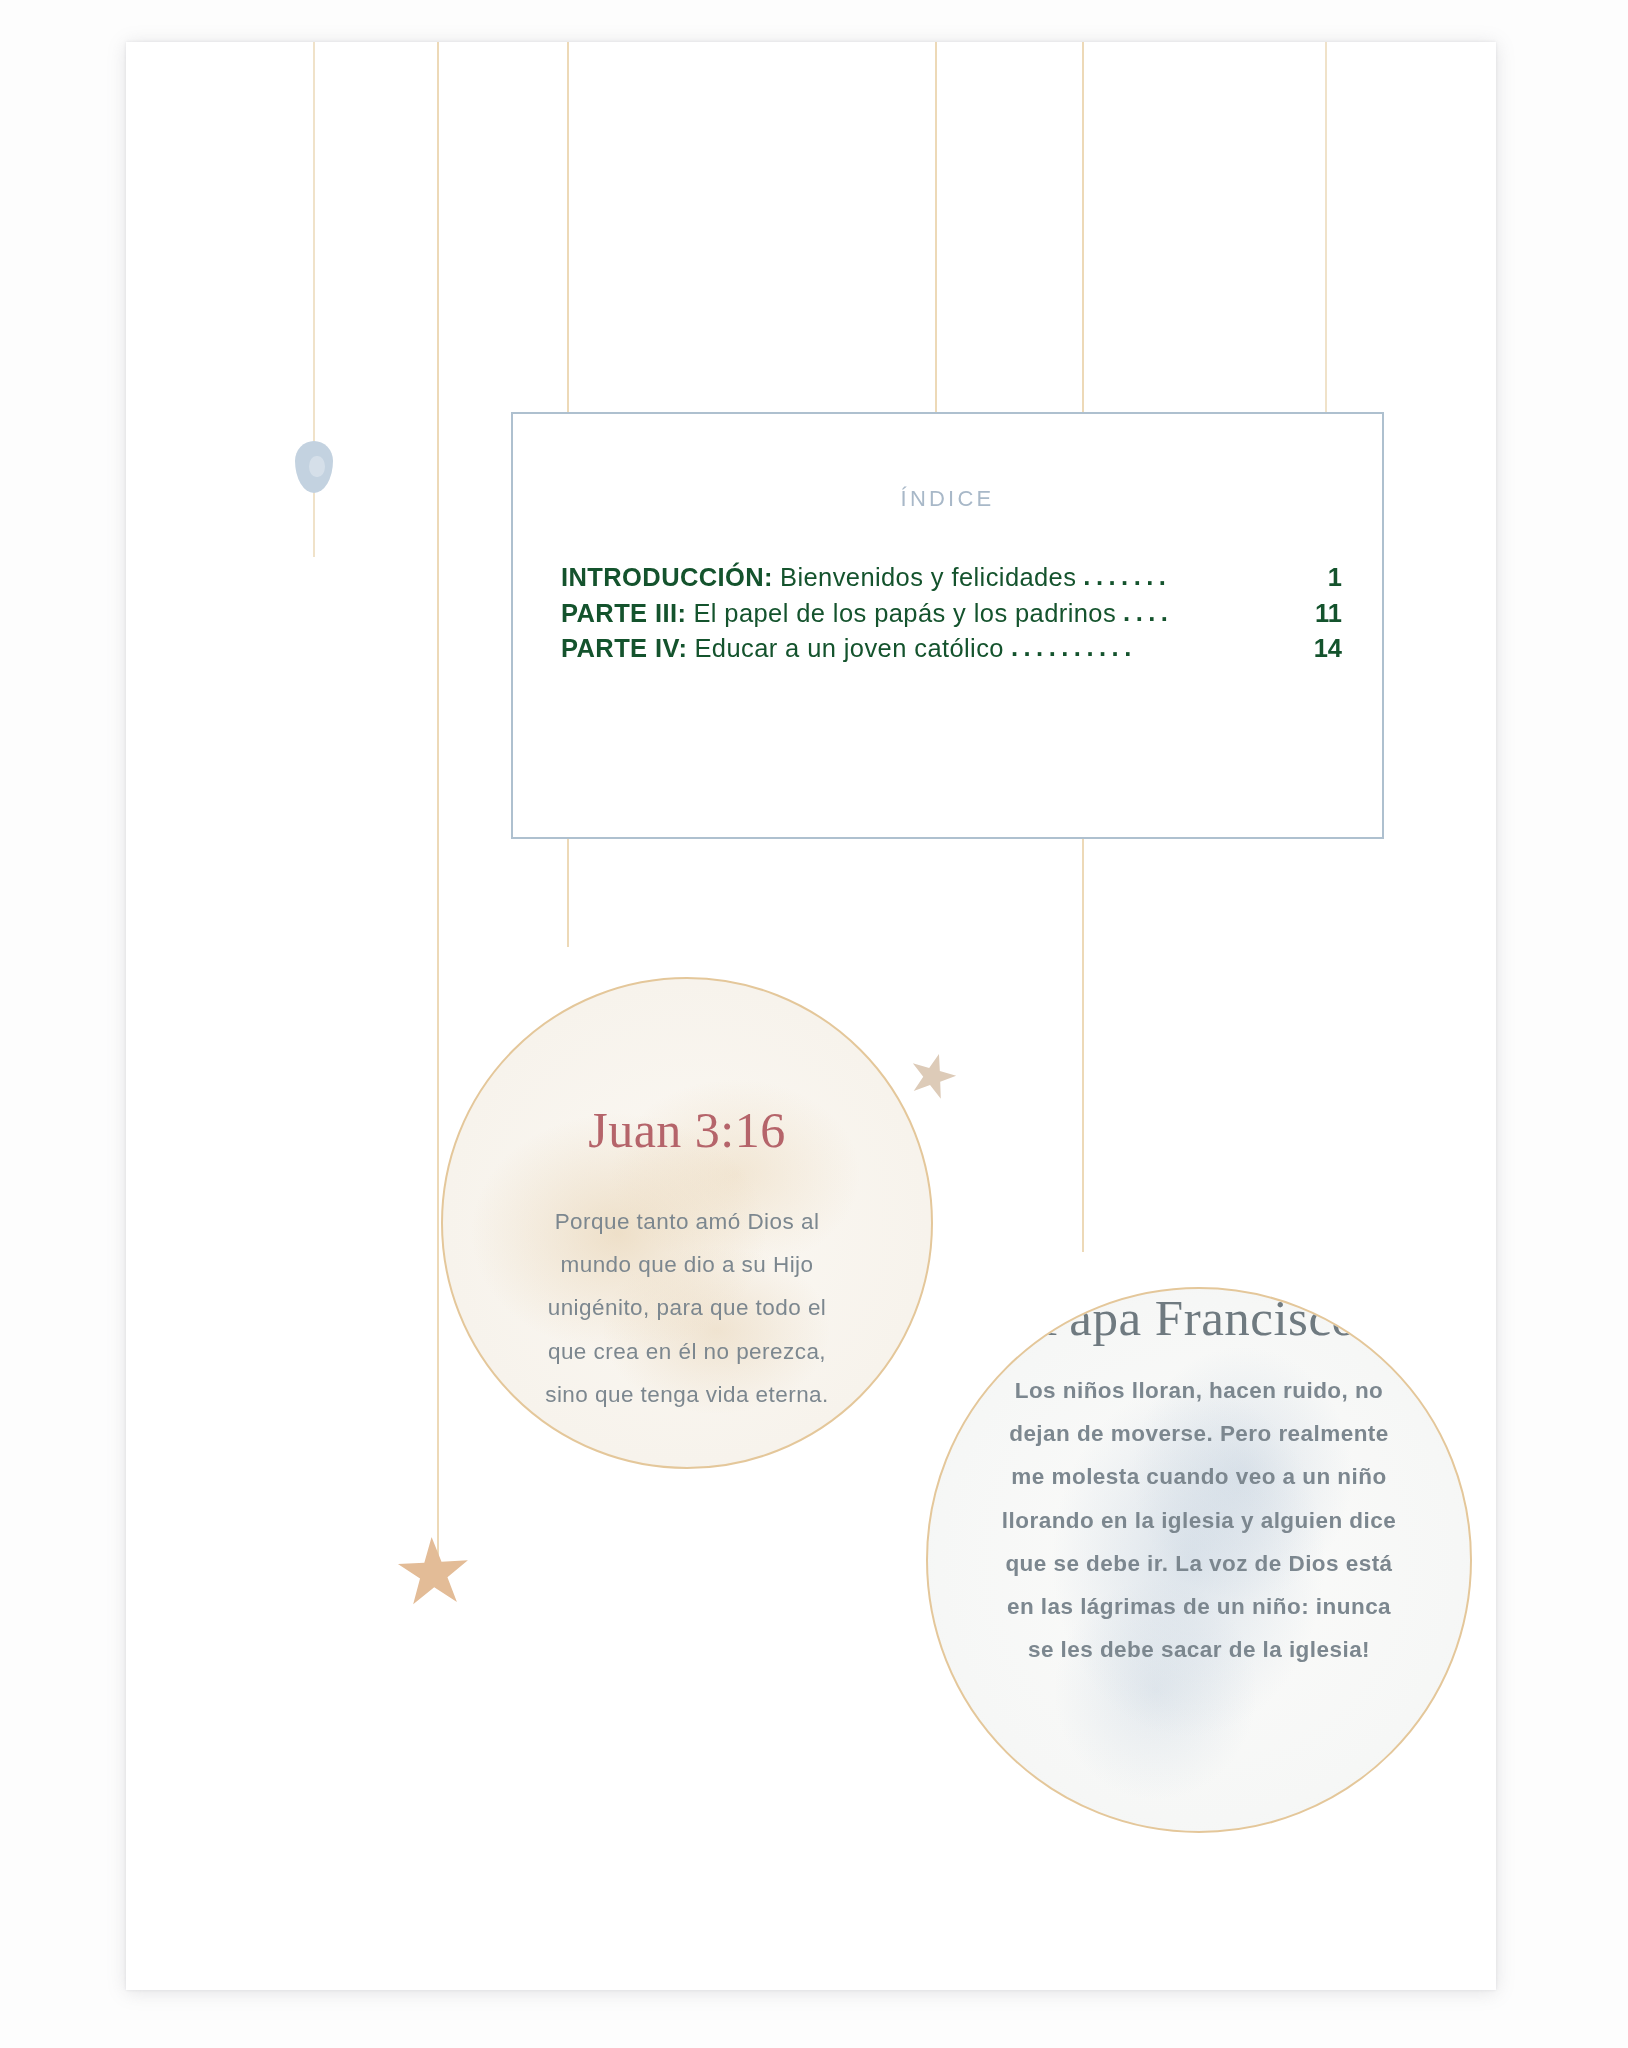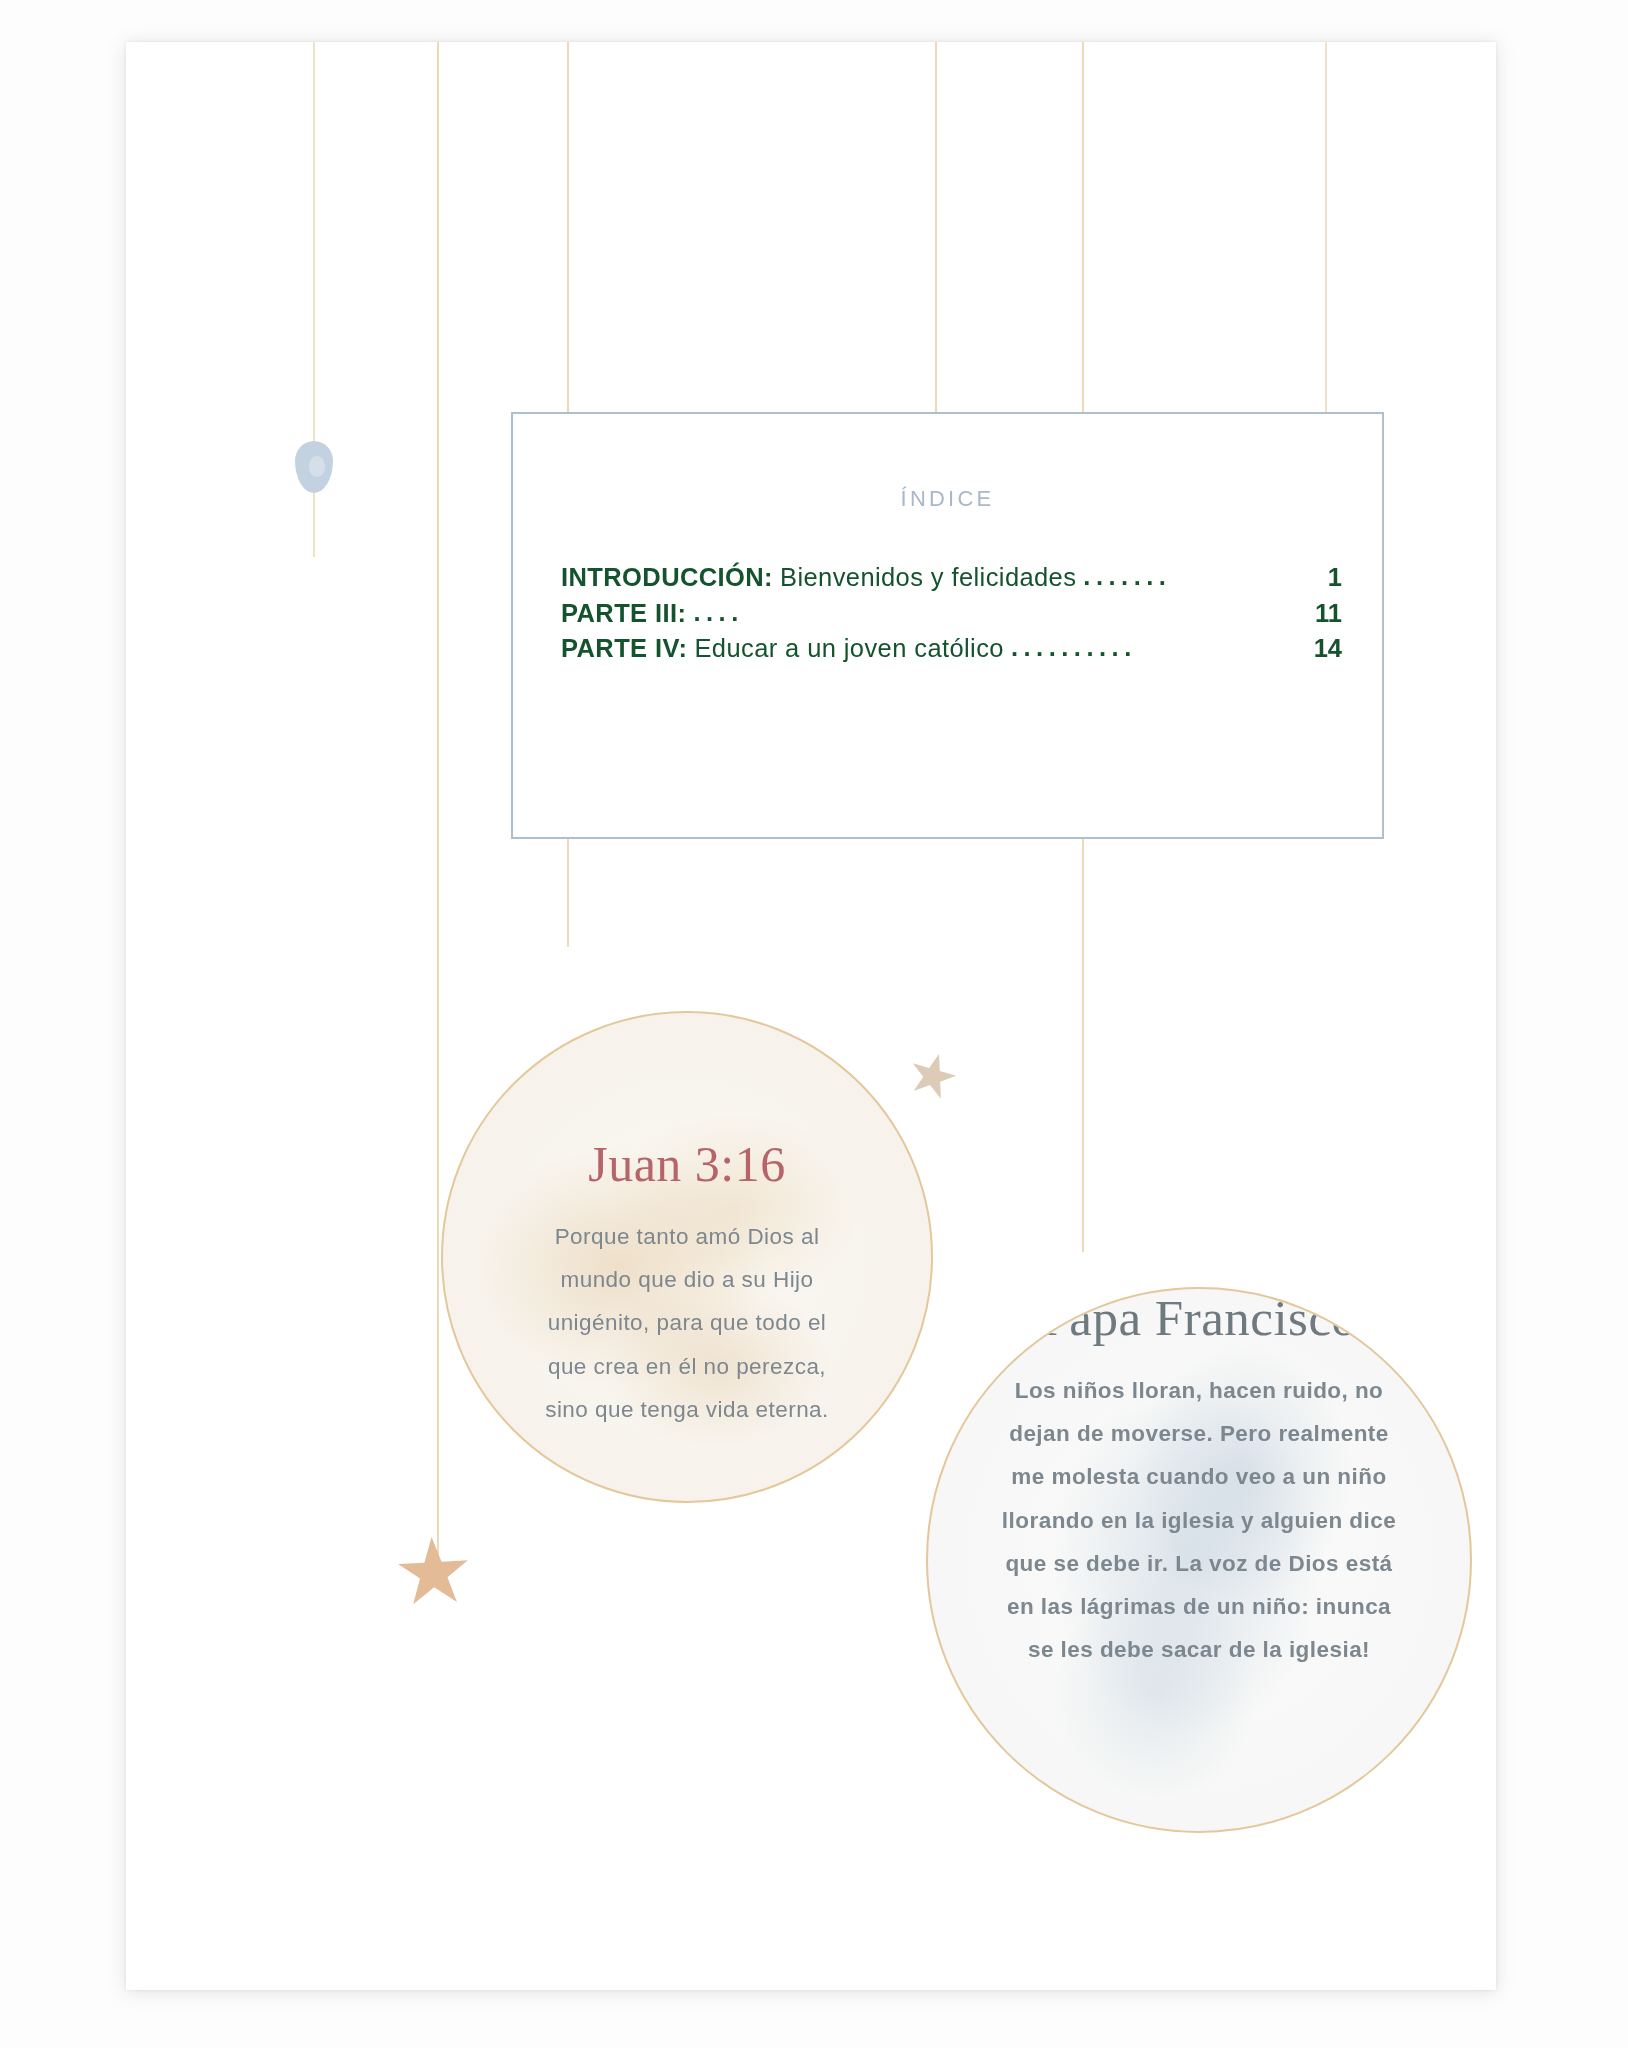--- a/index.html
+++ b/index.html
@@ -122,29 +122,30 @@
     border-radius: 50%;
     box-sizing: border-box;
     display: flex;
     flex-direction: column;
     align-items: center;
     overflow: hidden;
   }
 
   .circle-juan {
     left: 315px;
-    top: 969px;
+    top: 935px;
     width: 492px;
     height: 492px;
     border: 2px solid #e4c79a;
     background:
       radial-gradient(ellipse 42% 34% at 36% 52%, rgba(226,200,160,0.50) 0%, rgba(226,200,160,0) 72%),
       radial-gradient(ellipse 34% 26% at 60% 40%, rgba(231,208,172,0.42) 0%, rgba(231,208,172,0) 75%),
       radial-gradient(ellipse 30% 22% at 56% 72%, rgba(224,197,157,0.38) 0%, rgba(224,197,157,0) 78%),
       radial-gradient(circle at 50% 50%, #fbf8f3 0%, #f7f3ec 70%, #f3eee5 100%);
+    gap: 19px;
   }
 
   .circle-papa {
     left: 800px;
     top: 1245px;
     width: 546px;
     height: 546px;
     border: 2px solid #e4c79a;
     background:
       radial-gradient(ellipse 34% 44% at 48% 50%, rgba(182,199,216,0.46) 0%, rgba(182,199,216,0) 74%),
@@ -207,20 +208,21 @@
 
       <ul class="toc-list">
         <li class="toc-row">
           <span class="toc-label">INTRODUCCIÓN:</span>
           <span class="toc-title">Bienvenidos y felicidades</span>
           <span class="toc-dots">.......</span>
           <span class="toc-page">1</span>
         </li>
         <li class="toc-row">
           <span class="toc-label">PARTE III:</span>
+          <span class="toc-title">El papel de los papás y los padrinos</span>
           <span class="toc-dots">....</span>
           <span class="toc-page">11</span>
         </li>
         <li class="toc-row">
           <span class="toc-label">PARTE IV:</span>
           <span class="toc-title">Educar a un joven católico</span>
           <span class="toc-dots">..........</span>
           <span class="toc-page">14</span>
         </li>
       </ul>

